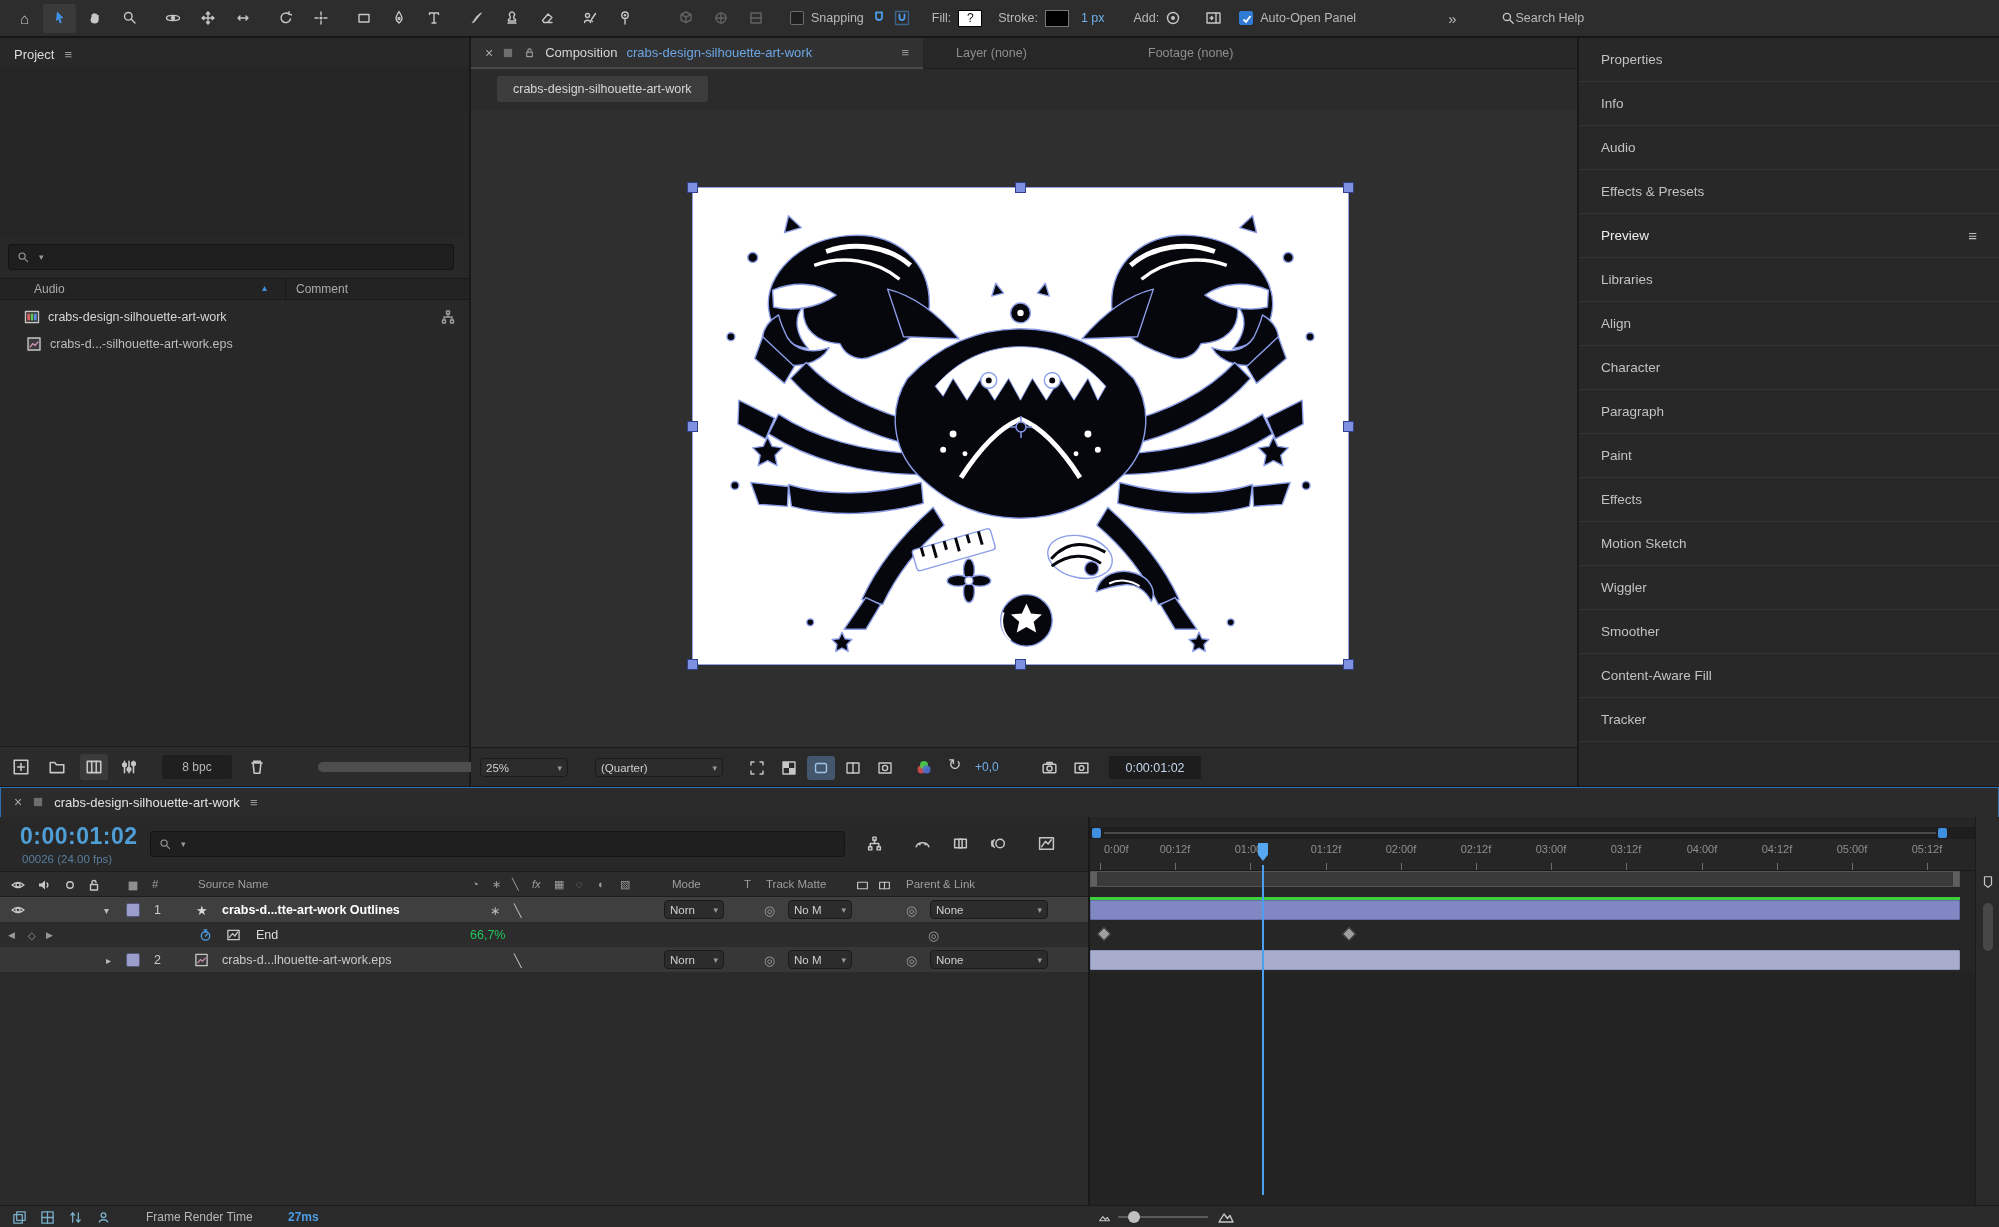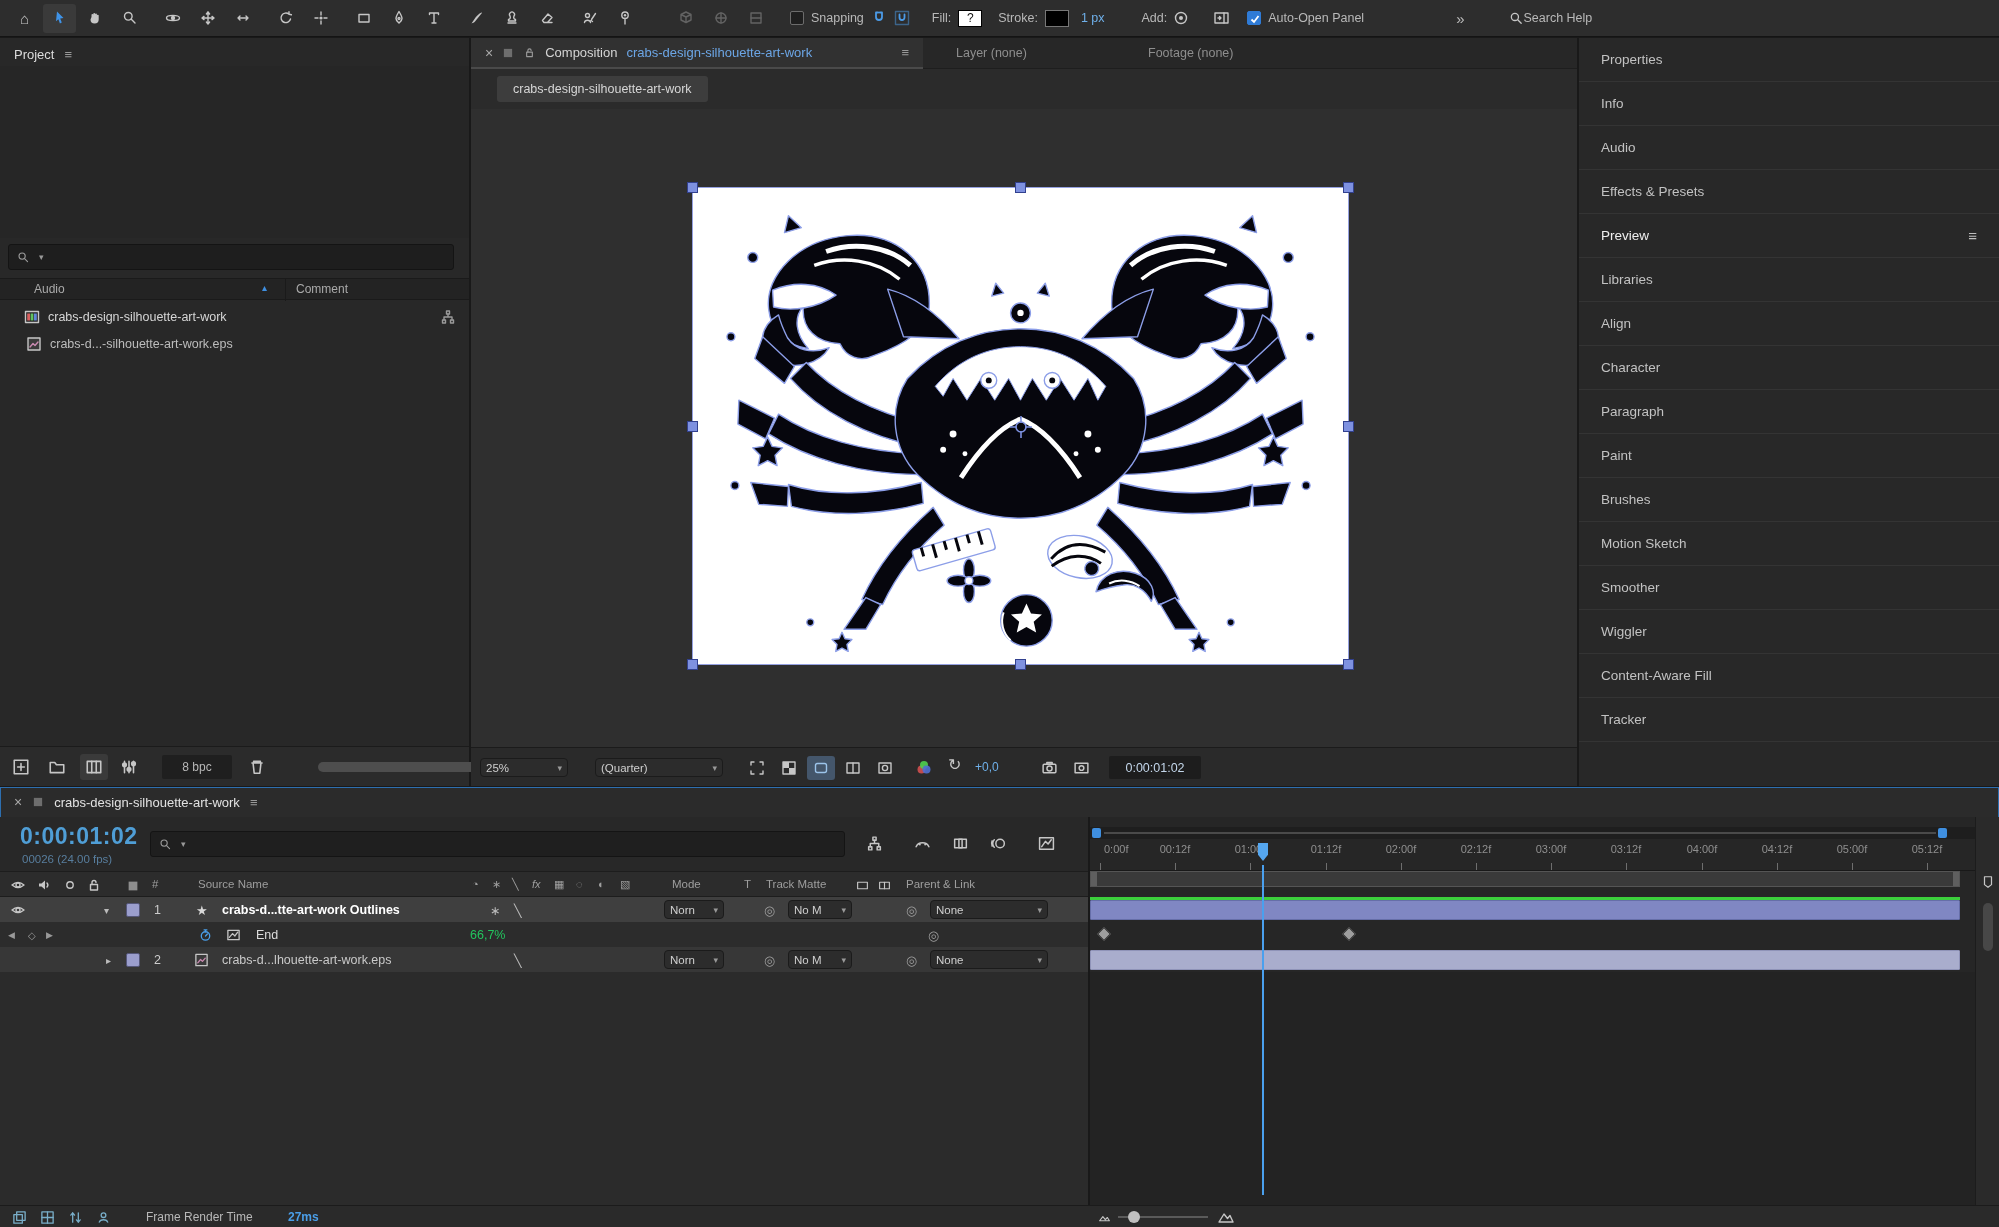--- a/index.html
+++ b/index.html
@@ -155,21 +155,21 @@
       <svg class="ic" width="16" height="16" viewBox="0 0 16 16" style="stroke:#4b9be8">
           <rect x="1.5" y="1.5" width="13" height="13" opacity=".5"></rect>
           <path d="M5.5 4.5 V7.5 a2.5 2.5 0 0 0 5 0 V4.5" stroke-width="1.8"></path>
         </svg>
     </div>
     <span class="lbl" style="margin-left:20px">Fill:</span>
     <div style="width:24px;height:17px;background:#fff;border:1px solid #000;color:#111;display:flex;align-items:center;justify-content:center;font-size:12px;margin-left:5px">?</div>
     <span class="lbl" style="margin-left:14px">Stroke:</span>
     <div style="width:24px;height:17px;background:#000;border:1px solid #777;margin-left:5px"></div>
     <span class="accent" style="margin-left:10px;font-size:12.5px">1 px</span>
-    <span class="lbl" style="margin-left:35px">Add:</span>
+    <span class="lbl" style="margin-left:27px">Add:</span>
     <svg class="ic" width="16" height="16" viewBox="0 0 16 16" style="margin-left:4px">
         <circle cx="8" cy="8" r="5.5"></circle>
         <circle cx="8" cy="8" r="2" fill="#c6c6c6" stroke="none"></circle>
       </svg>
     <svg class="ic" width="18" height="16" viewBox="0 0 18 16" style="margin-left:22px">
         <rect x="2" y="3" width="13" height="10"></rect>
         <path d="M11 3 V13 M5 8 h3 M8 8 l-1.5 -1.5 M8 8 l-1.5 1.5"></path>
       </svg>
     <div style="display:flex;align-items:center;gap:7px;margin-left:14px">
       <span class="cb on">
@@ -450,30 +450,30 @@
     <div class="rp-item">
         <span>Character</span>
       </div>
     <div class="rp-item">
         <span>Paragraph</span>
       </div>
     <div class="rp-item">
         <span>Paint</span>
       </div>
     <div class="rp-item">
-        <span>Brushes</span>
+        <span>Effects</span>
       </div>
     <div class="rp-item">
         <span>Motion Sketch</span>
       </div>
     <div class="rp-item">
+        <span>Wiggler</span>
+      </div>
+    <div class="rp-item">
         <span>Smoother</span>
-      </div>
-    <div class="rp-item">
-        <span>Wiggler</span>
       </div>
     <div class="rp-item">
         <span>Content-Aware Fill</span>
       </div>
     <div class="rp-item">
         <span>Tracker</span>
       </div>
   </div>
 
   <div class="panel" style="left:0;top:787px;width:1999px;height:440px;background:#2b2b2b;outline:1px solid #2d6fb0;outline-offset:-1px">

